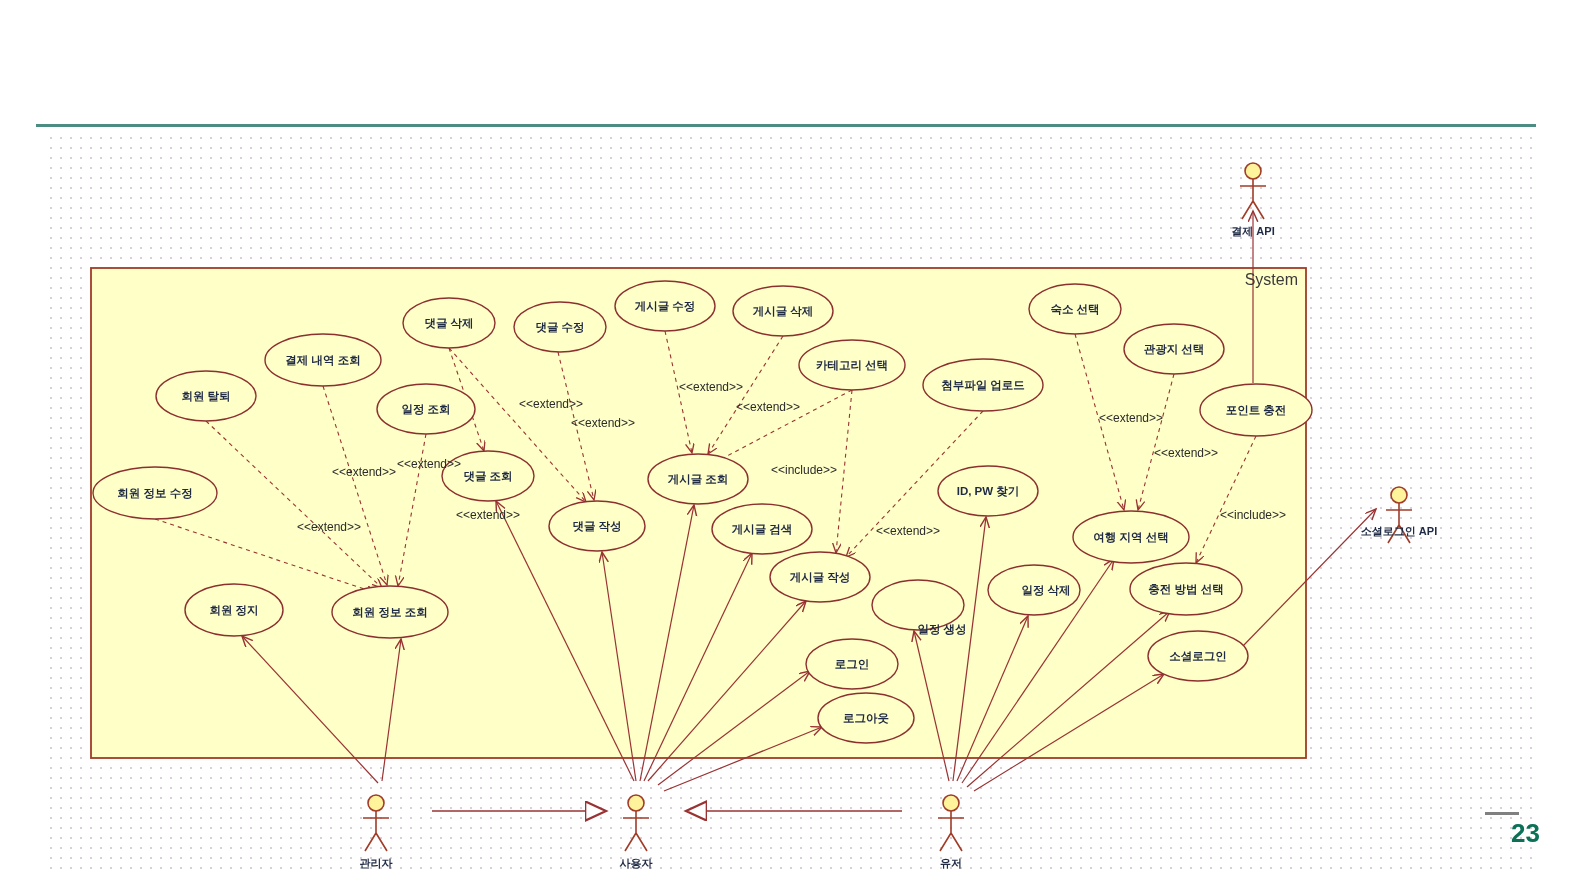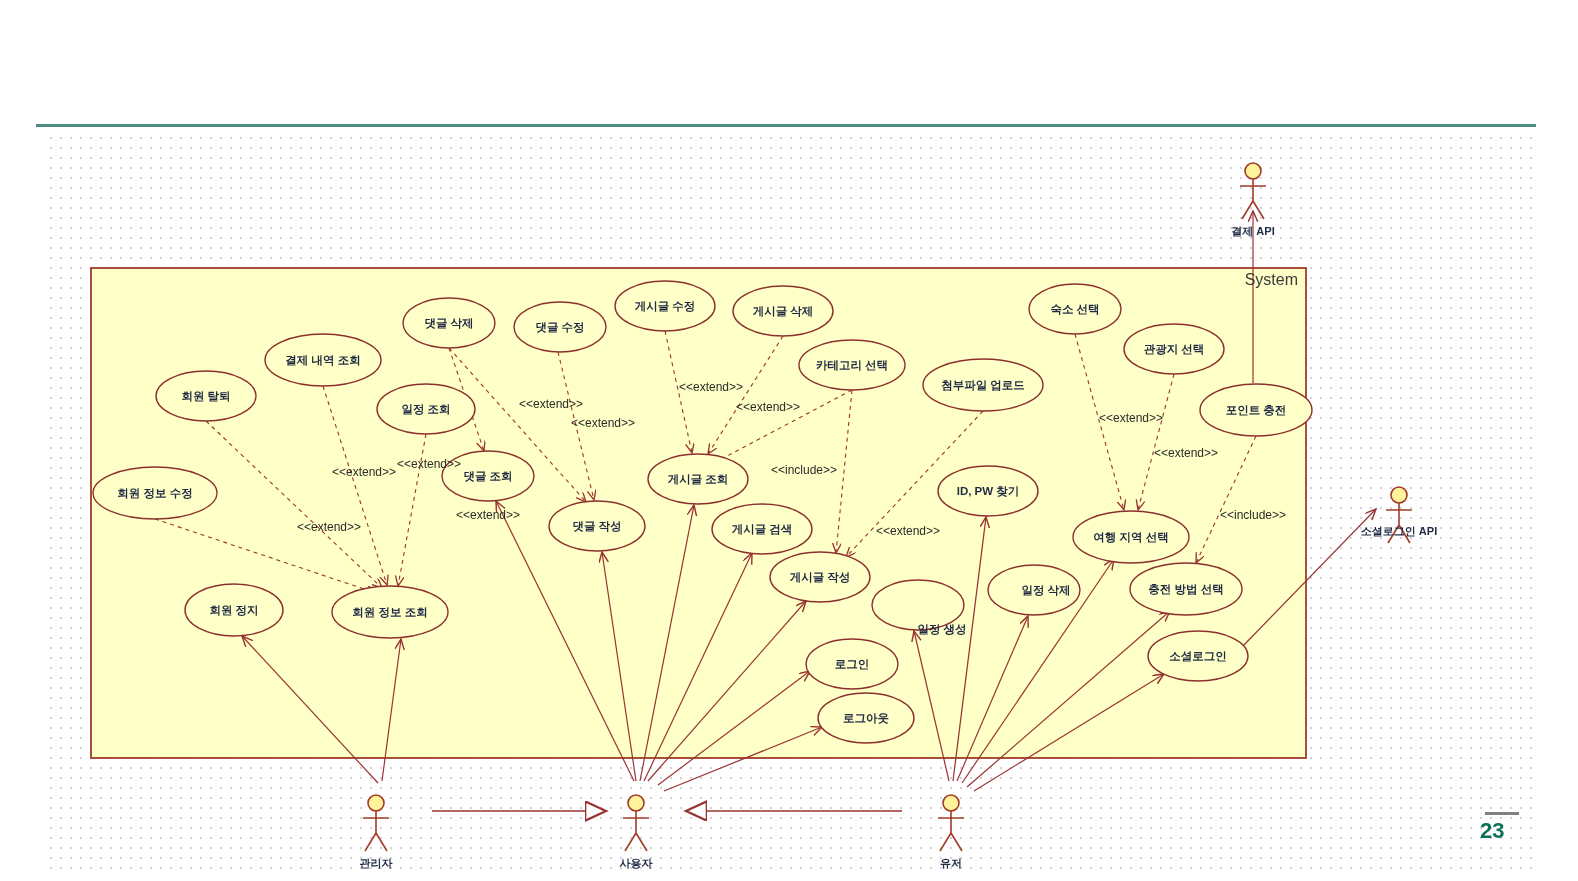--- a/index.html
+++ b/index.html
@@ -42,23 +42,23 @@
   #page-number-rule {
     position: absolute;
     left: 1485px;
     top: 812px;
     width: 34px;
     height: 3px;
     background: #808080;
   }
   #page-number {
     position: absolute;
-    left: 1480px;
+    left: 1511px;
     top: 818px;
-    font-size: 22px;
+    font-size: 26px;
     font-weight: bold;
     color: #0d7158;
   }
   
   #diagram-canvas {
     position: absolute;
     left: 46px;
     top: 133px;
     width: 1490px;
     height: 740px;

